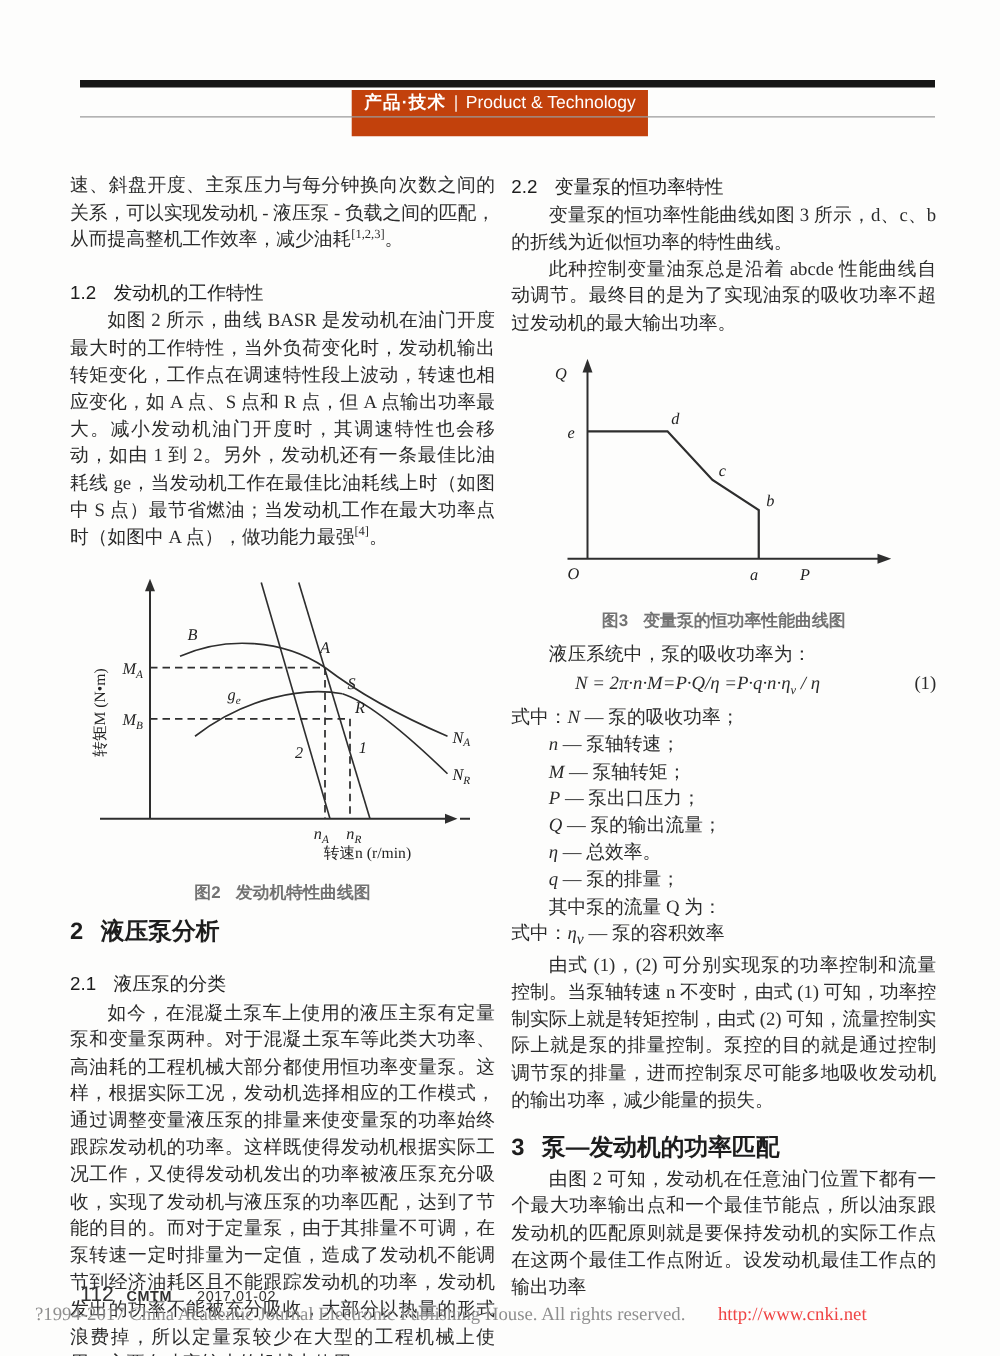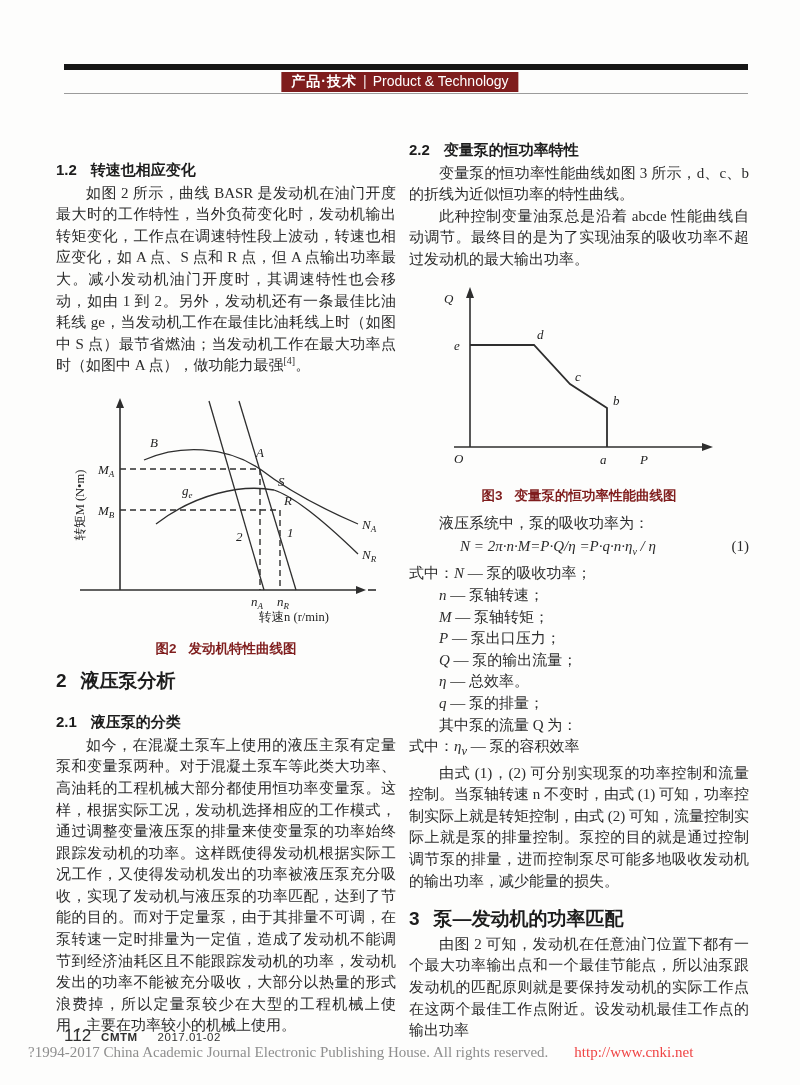--- a/index.html
+++ b/index.html
@@ -1,42 +1,42 @@
 <!DOCTYPE html>
 <html><head>
 <meta charset="utf-8">
 <style>
   html,body{margin:0;padding:0;background:#e9e9e9;}
   .page{position:relative;width:800px;height:1085px;margin:0 auto;background:#fdfdfc;
         font-family:"Liberation Serif","DejaVu Serif",serif;color:#2b2b2b;overflow:hidden;}
   
   .top-bar{position:absolute;left:64px;top:64px;width:684px;height:6px;background:#161616;}
   .badge{position:absolute;top:72px;left:50%;transform:translateX(-50%);
-         background:#7f1d1d;color:#fff;padding:0 10px;height:20px;line-height:19px;
+         background:#c2410c;color:#fff;padding:0 10px;height:37px;line-height:19px;
          font-family:"Liberation Sans","DejaVu Sans",sans-serif;font-size:14px;white-space:nowrap;}
   .badge .zh{font-weight:bold;letter-spacing:1px;}
   .badge .sep{margin:0 6px;opacity:.9;}
   .thin-rule{position:absolute;left:64px;top:93px;width:684px;height:1px;background:#9b9b9b;}
   
   .col{position:absolute;top:139px;width:340px;font-size:15px;line-height:21.6px;
        text-align:justify;}
   .col-left{left:56px;}
   .col-right{left:409px;}
   p{margin:0;}
   .indent{text-indent:2em;}
   sup{font-size:10px;vertical-align:super;line-height:0;}
   h2,h3{font-family:"Liberation Sans","DejaVu Sans",sans-serif;color:#1d1d1d;text-align:left;}
   h2{font-size:19px;margin:7px 0 4px 0;font-weight:bold;}
-  h3{font-size:15px;margin:20px 0 2px 0;font-weight:bold;}
+  h3{font-size:15px;margin:20px 0 2px 0;font-weight:normal;}
   h2 .num,h3 .num{margin-right:14px;}
   
   figure{margin:0;padding:0;}
   .fig{text-align:center;}
   .figcap{font-family:"Liberation Sans","DejaVu Sans",sans-serif;font-weight:bold;
-          font-size:13.5px;text-align:center;line-height:18px;margin-top:2px;color:#7f1d1d;}
+          font-size:13.5px;text-align:center;line-height:18px;margin-top:2px;color:#737373;}
   .figcap .no{margin-right:12px;}
   svg .ax{stroke:#2e2e2e;stroke-width:1.6;fill:none;}
   svg .cv{stroke:#2e2e2e;stroke-width:1.3;fill:none;}
   svg .dash{stroke:#2e2e2e;stroke-width:1.4;fill:none;stroke-dasharray:6 4;}
   svg text{fill:#222;}
   .svglab{font:italic 13px "Liberation Serif","DejaVu Serif",serif;}
   .svgsub{font:italic 9px "Liberation Serif","DejaVu Serif",serif;}
   .svgcjk{font:12.5px "Liberation Serif","DejaVu Serif",serif;}
   
   .equation{display:flex;align-items:baseline;margin:1px 0;}
@@ -63,22 +63,23 @@
 
 <div class="page">
 
   <div class="top-bar"></div>
   <div class="badge">
     <span class="zh">产品·技术</span><span class="sep">|</span><span class="en">Product &amp; Technology</span>
   </div>
   <div class="thin-rule"></div>
 
   <div class="col col-left">
+    <p><span>速、斜盘开度、主泵压力与每分钟换向次数之间的关系，可以实现发动机 - 液压泵 - 负载之间的匹配，从而提高整机工作效率，减少油耗</span><sup>[1,2,3]</sup><span>。</span></p>
 
-    <h3><span class="num">1.2</span><span>转速也相应变化</span></h3>
+    <h3><span class="num">1.2</span><span>发动机的工作特性</span></h3>
 
     <p class="indent"><span>如图 2 所示，曲线 BASR 是发动机在油门开度最大时的工作特性，当外负荷变化时，发动机输出转矩变化，工作点在调速特性段上波动，转速也相应变化，如 A 点、S 点和 R 点，但 A 点输出功率最大。减小发动机油门开度时，其调速特性也会移动，如由 1 到 2。另外，发动机还有一条最佳比油耗线 ge，当发动机工作在最佳比油耗线上时（如图中 S 点）最节省燃油；当发动机工作在最大功率点时（如图中 A 点），做功能力最强</span><sup>[4]</sup><span>。</span></p>
 
     <figure class="fig" style="margin-top:16px;">
       <svg width="336" height="238" viewBox="0 0 336 238">
 
         <line class="ax" x1="62" y1="12" x2="62" y2="197"></line>
         <polygon points="62,5 58,15 66,15" fill="#2e2e2e"></polygon>
         <line class="ax" x1="22" y1="197" x2="300" y2="197"></line>
         <polygon points="308,197 298,193 298,201" fill="#2e2e2e"></polygon>

